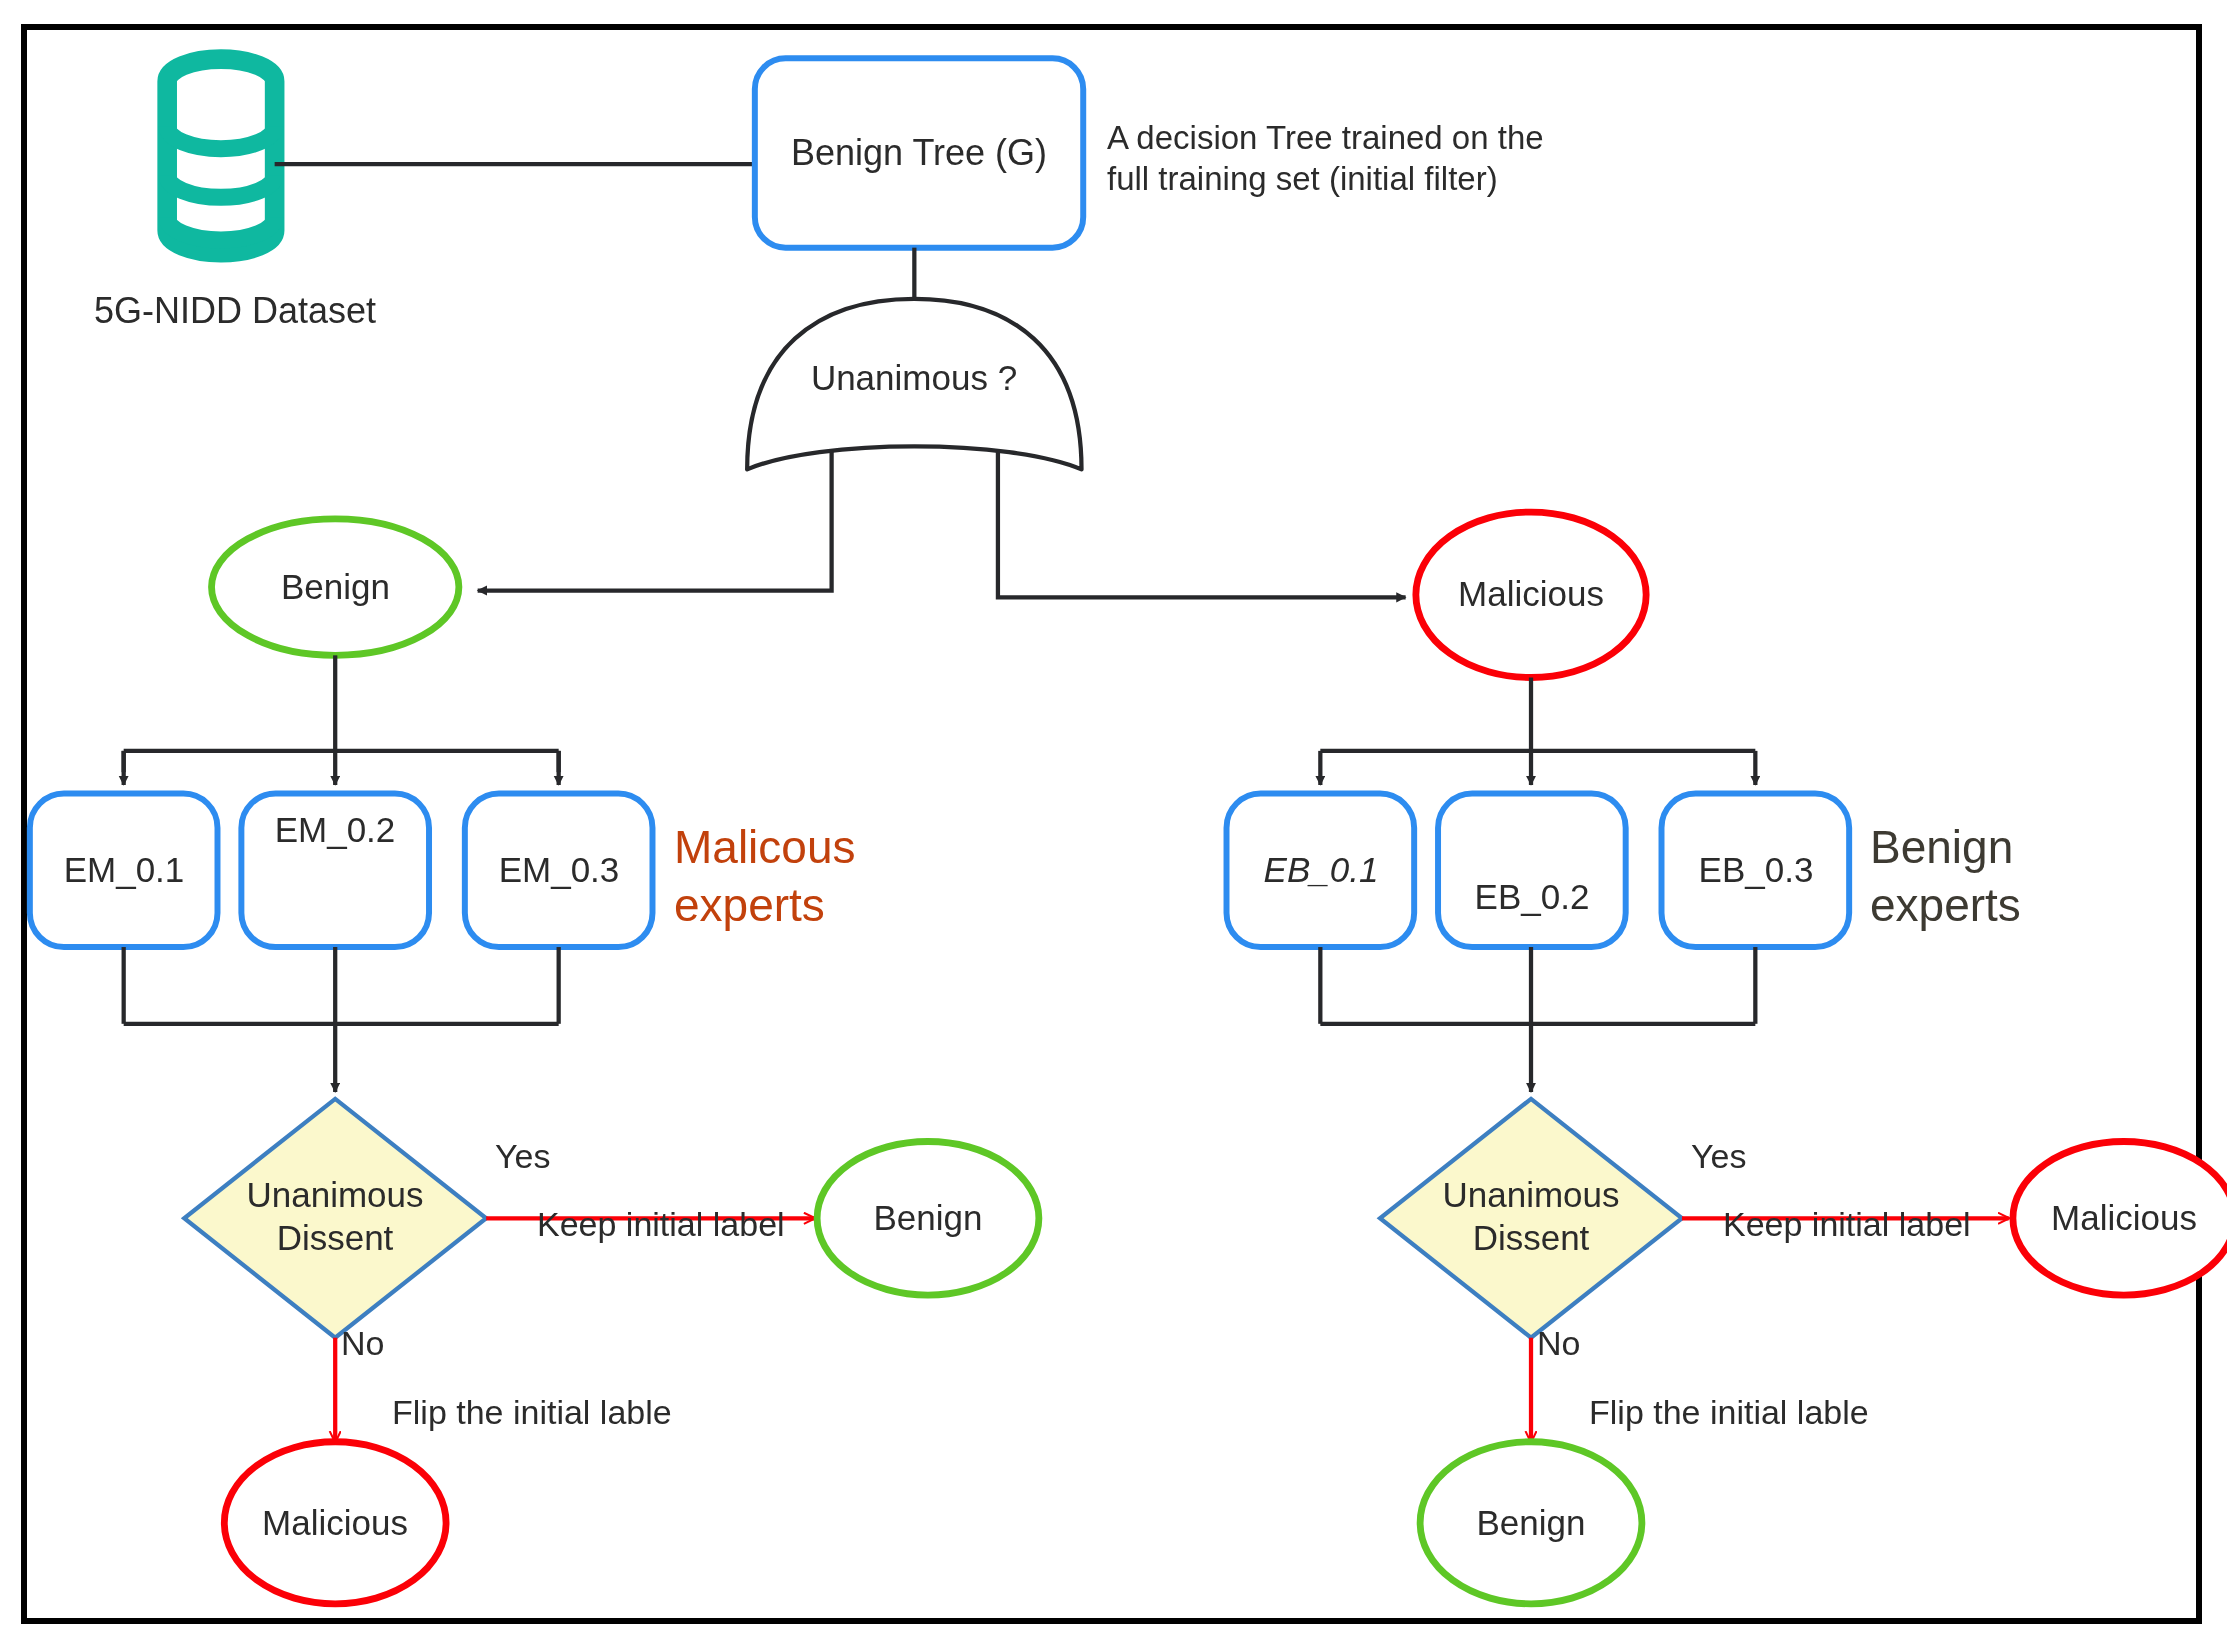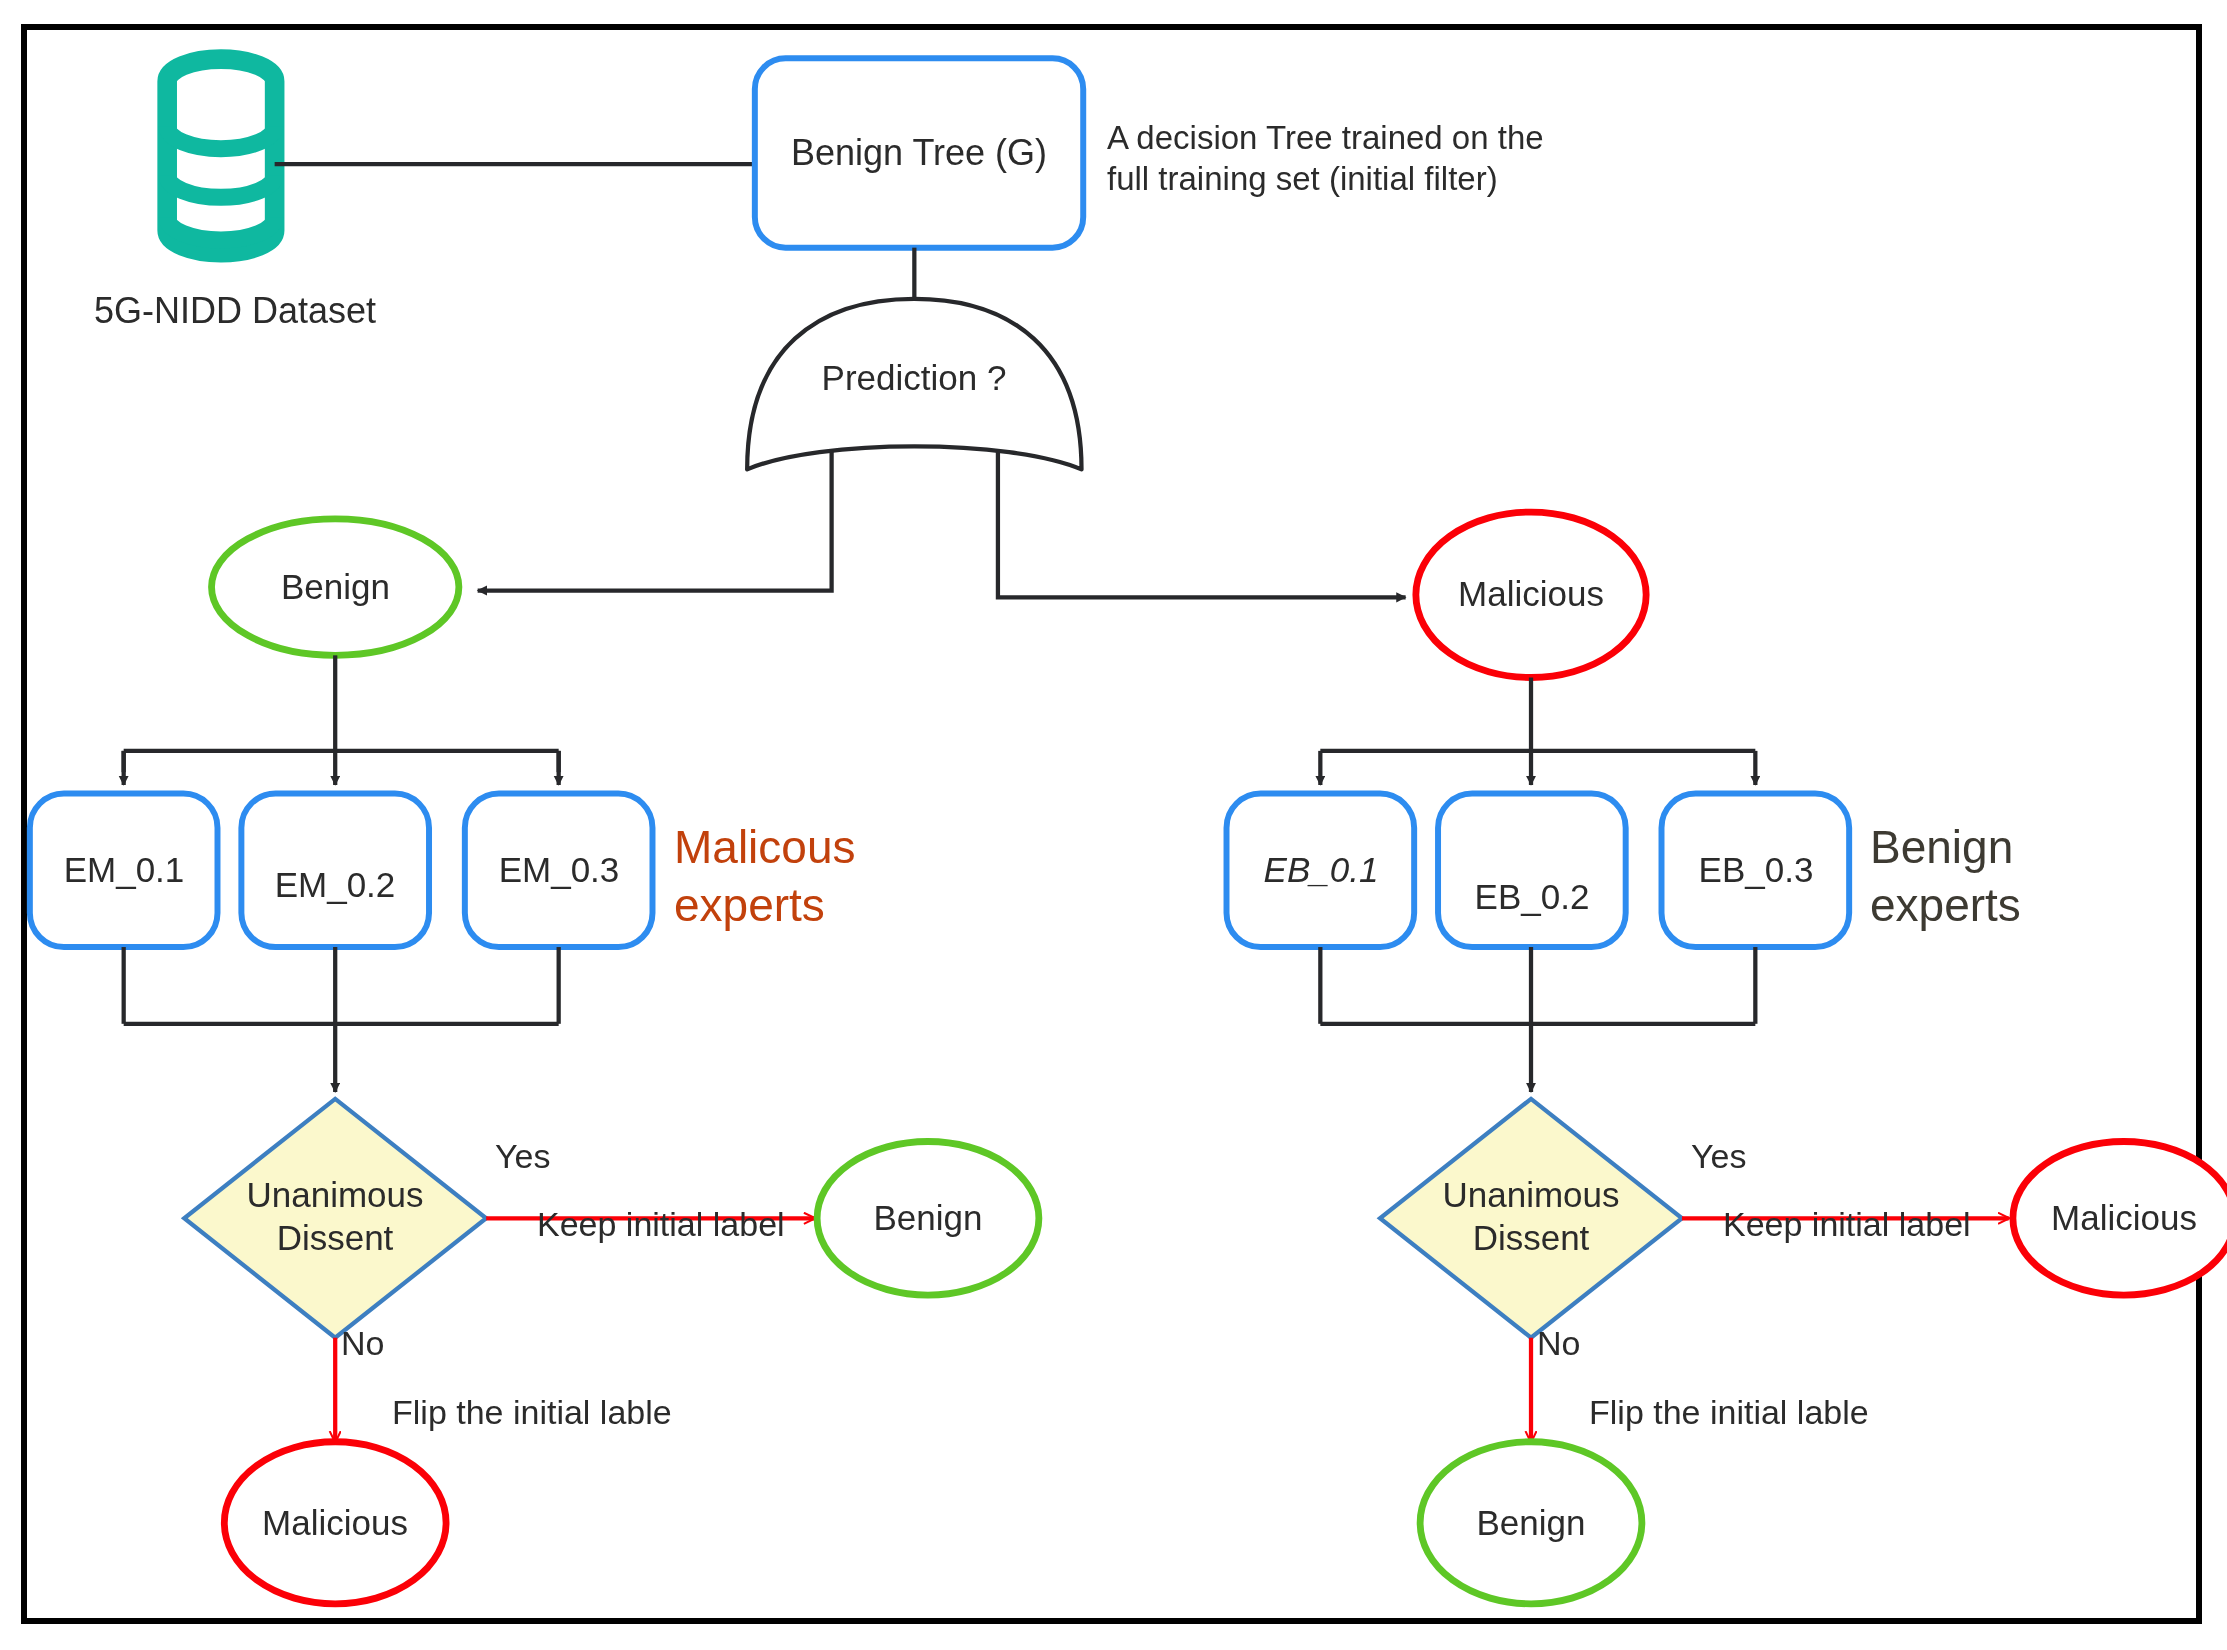--- a/index.html
+++ b/index.html
@@ -141,27 +141,27 @@
     <ellipse cx="1795" cy="1785" rx="130" ry="95" fill="#ffffff" stroke="#5ec726" stroke-width="8"></ellipse>
   </svg>
 
   <div class="lbl" style="left:94px; top:288px; font-size:36px;">5G-NIDD Dataset</div>
 
   <div class="node-text" style="left:755px; top:58px; width:328px; height:189px; font-size:36px;">Benign Tree (G)</div>
 
   <div class="lbl" style="left:1107px; top:117px; font-size:33px;">A decision Tree trained on the
 full training set (initial filter)</div>
 
-  <div class="node-text" style="left:747px; top:340px; width:334px; height:77px; font-size:35px;">Prediction ?</div>
+  <div class="node-text" style="left:747px; top:340px; width:334px; height:77px; font-size:35px;">Unanimous ?</div>
 
   <div class="node-text" style="left:212px; top:519px; width:247px; height:136px; font-size:35px;">Benign</div>
   <div class="node-text" style="left:1416px; top:526px; width:230px; height:136px; font-size:35px;">Malicious</div>
 
   <div class="node-text" style="left:30px; top:793px; width:188px; height:154px; font-size:35px;">EM_0.1</div>
-  <div class="node-text" style="left:241px; top:808px; width:188px; height:154px; font-size:35px;">EM_0.2</div>
+  <div class="node-text" style="left:241px; top:753px; width:188px; height:154px; font-size:35px;">EM_0.2</div>
   <div class="node-text" style="left:465px; top:793px; width:188px; height:154px; font-size:35px;">EM_0.3</div>
 
   <div class="lbl" style="left:674px; top:819px; font-size:46px; color:#c2410c;">Malicous
 experts</div>
 
   <div class="node-text" style="left:1227px; top:793px; width:188px; height:154px; font-size:35px;font-style:italic;">EB_0.1</div>
   <div class="node-text" style="left:1438px; top:820px; width:188px; height:154px; font-size:35px;">EB_0.2</div>
   <div class="node-text" style="left:1662px; top:793px; width:188px; height:154px; font-size:35px;">EB_0.3</div>
 
   <div class="lbl" style="left:1870px; top:819px; font-size:46px; color:#3d3a32;">Benign

